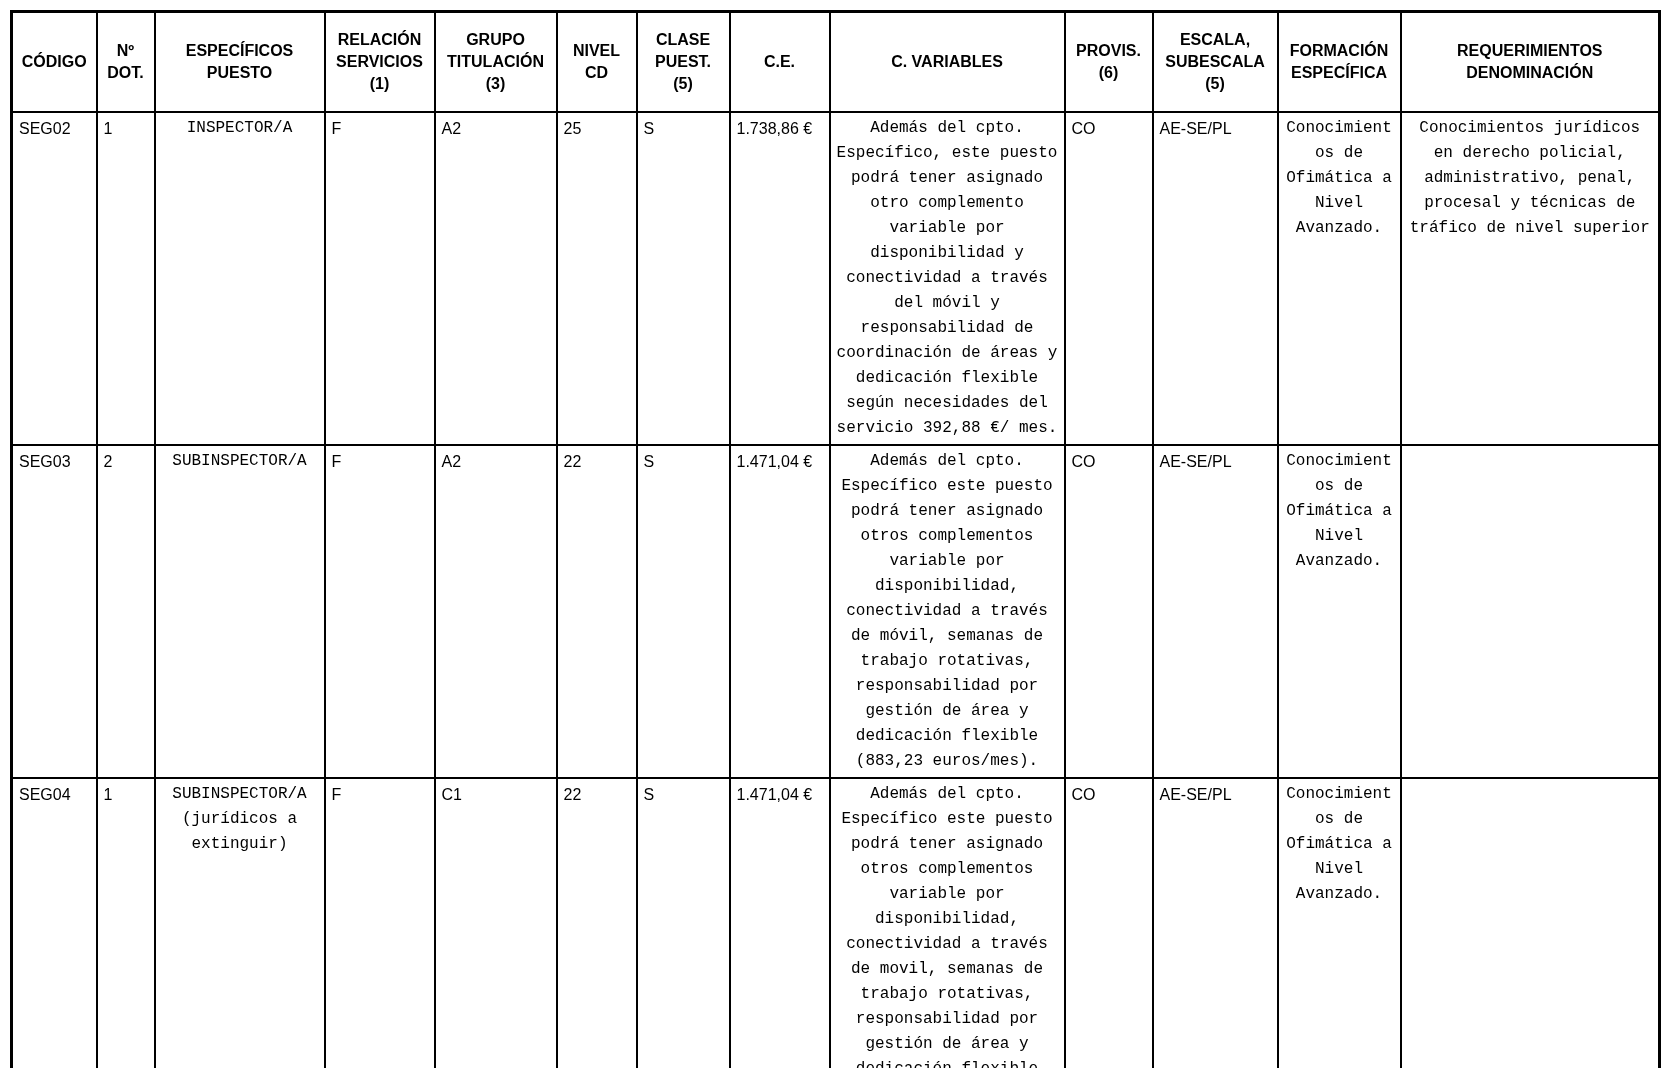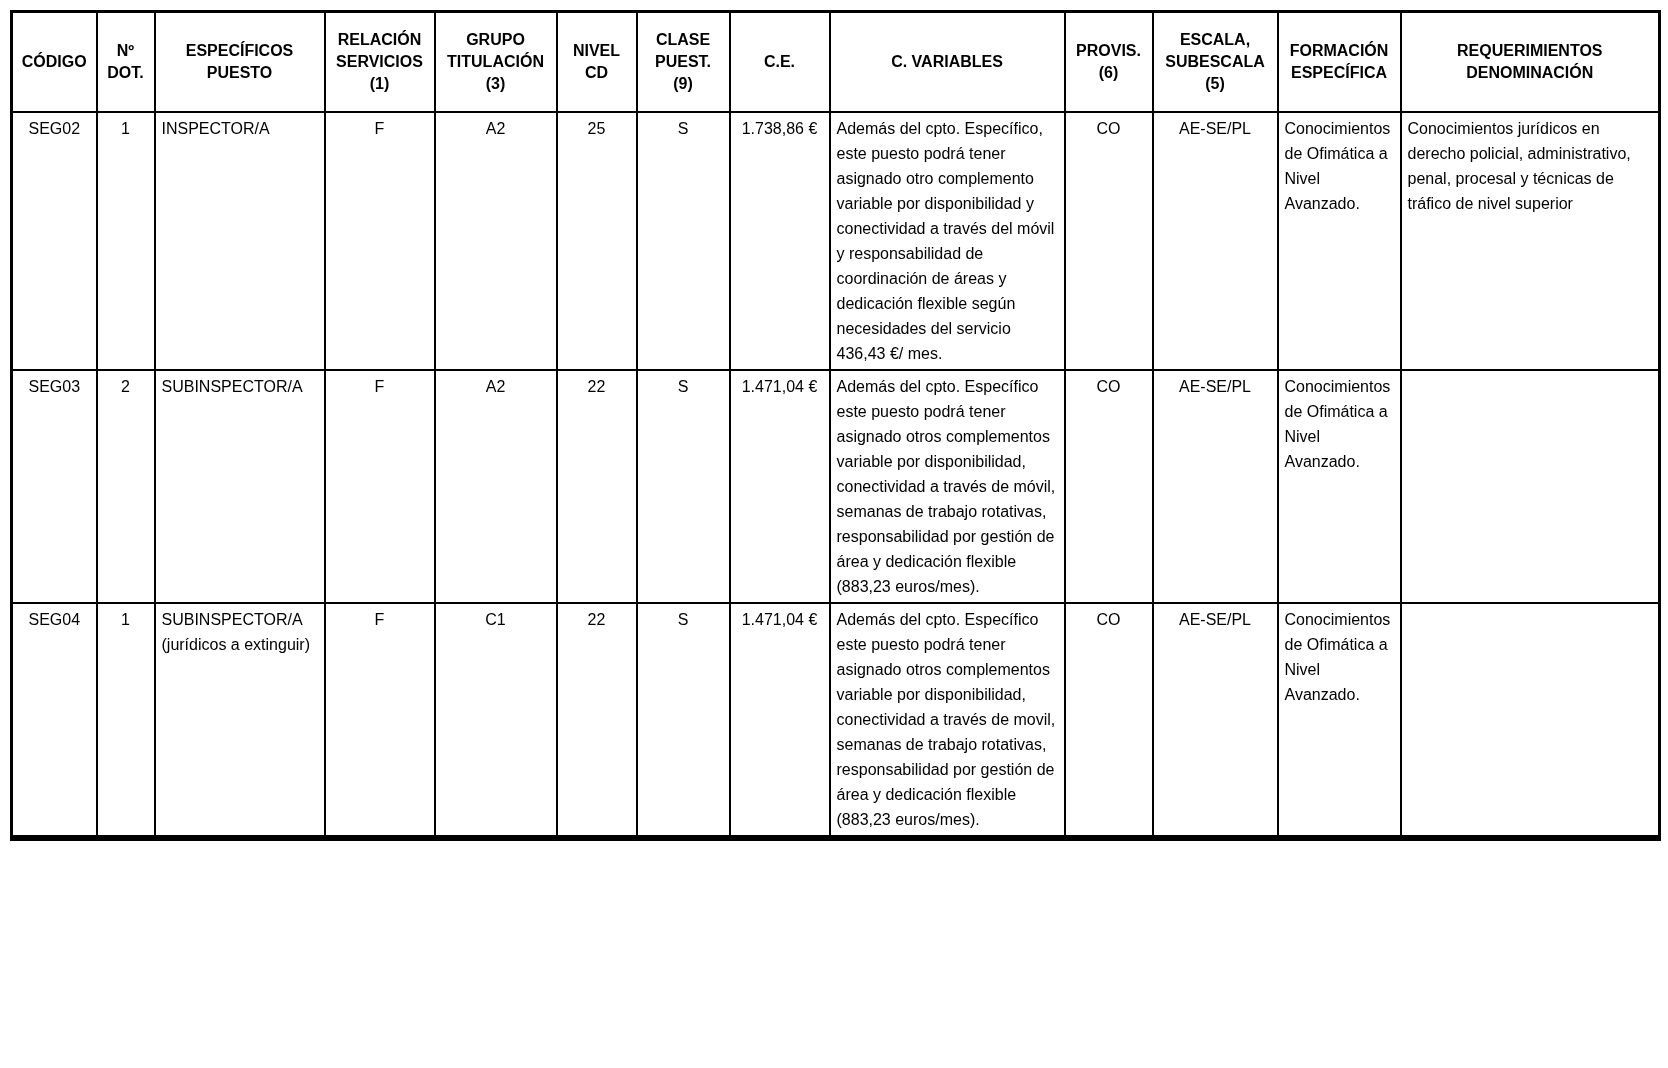--- a/index.html
+++ b/index.html
@@ -36,22 +36,22 @@
     font-weight: bold;
     text-align: center;
     vertical-align: middle;
     white-space: pre-line;
     height: 100px;
     line-height: 22px;
   }
   table.rpt td {
     vertical-align: top;
   }
-  td.c-center { text-align: center; }
-  td.c-left   { text-align: left; }
+  td.c-center { }
+  td.c-left   { text-align: center; font-family: Liberation Mono, monospace; }
 </style>
 </head>
 <body>
 
 <div class="page">
   <table class="rpt">
     <colgroup>
       <col style="width:85px">
       <col style="width:58px">
       <col style="width:170px">
@@ -76,21 +76,21 @@
         <th>RELACIÓN
 SERVICIOS
 (1)</th>
         <th>GRUPO
 TITULACIÓN
 (3)</th>
         <th>NIVEL
 CD</th>
         <th>CLASE
 PUEST.
-(9)</th>
+(5)</th>
         <th>C.E.</th>
         <th>C. VARIABLES</th>
         <th>PROVIS.
 (6)</th>
         <th>ESCALA,
 SUBESCALA
 (5)</th>
         <th>FORMACIÓN
 ESPECÍFICA</th>
         <th>REQUERIMIENTOS
@@ -100,21 +100,21 @@
     <tbody>
       <tr>
         <td class="c-center">SEG02</td>
         <td class="c-center">1</td>
         <td class="c-left">INSPECTOR/A</td>
         <td class="c-center">F</td>
         <td class="c-center">A2</td>
         <td class="c-center">25</td>
         <td class="c-center">S</td>
         <td class="c-center">1.738,86 €</td>
-        <td class="c-left">Además del cpto. Específico, este puesto podrá tener asignado otro complemento variable por disponibilidad y conectividad a través del móvil y responsabilidad de coordinación de áreas y dedicación flexible según necesidades del servicio 436,43 €/ mes.</td>
+        <td class="c-left">Además del cpto. Específico, este puesto podrá tener asignado otro complemento variable por disponibilidad y conectividad a través del móvil y responsabilidad de coordinación de áreas y dedicación flexible según necesidades del servicio 392,88 €/ mes.</td>
         <td class="c-center">CO</td>
         <td class="c-center">AE-SE/PL</td>
         <td class="c-left">Conocimientos de Ofimática a Nivel Avanzado.</td>
         <td class="c-left">Conocimientos jurídicos en derecho policial, administrativo, penal, procesal y técnicas de tráfico de nivel superior</td>
       </tr>
       <tr>
         <td class="c-center">SEG03</td>
         <td class="c-center">2</td>
         <td class="c-left">SUBINSPECTOR/A</td>
         <td class="c-center">F</td>

